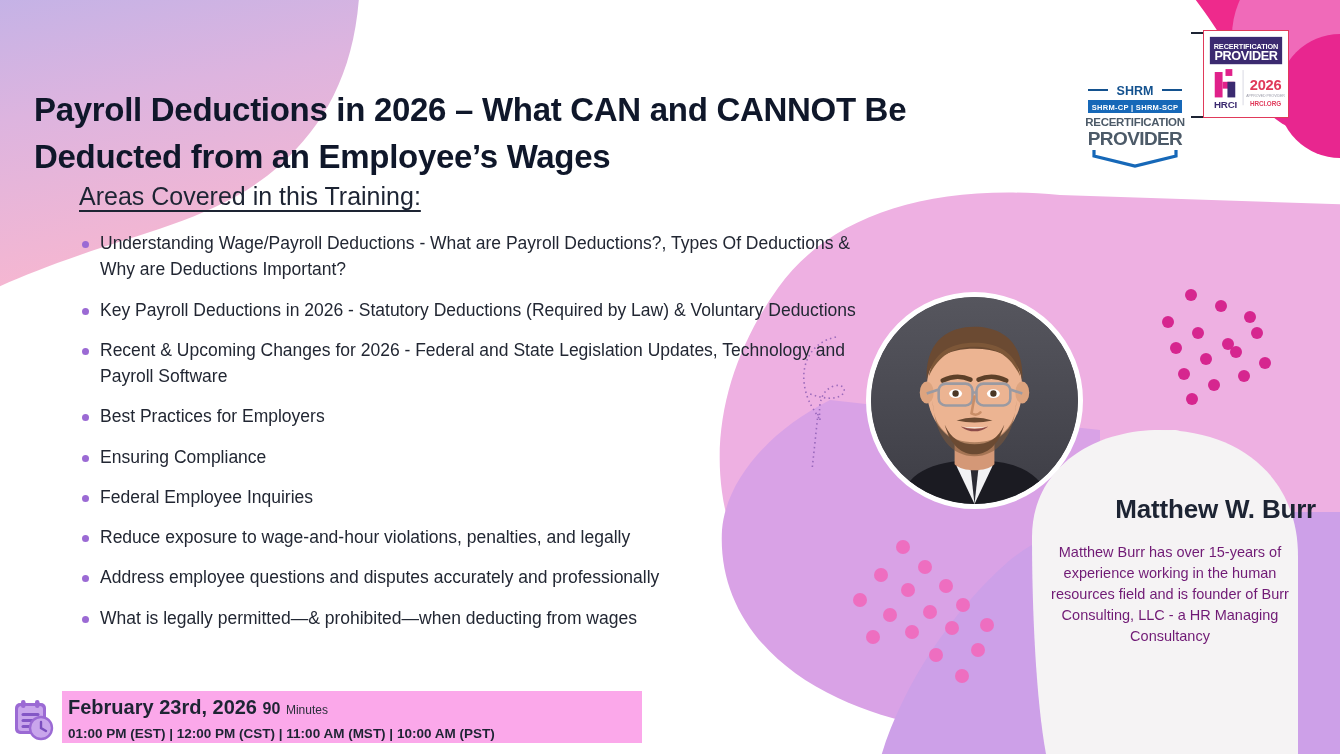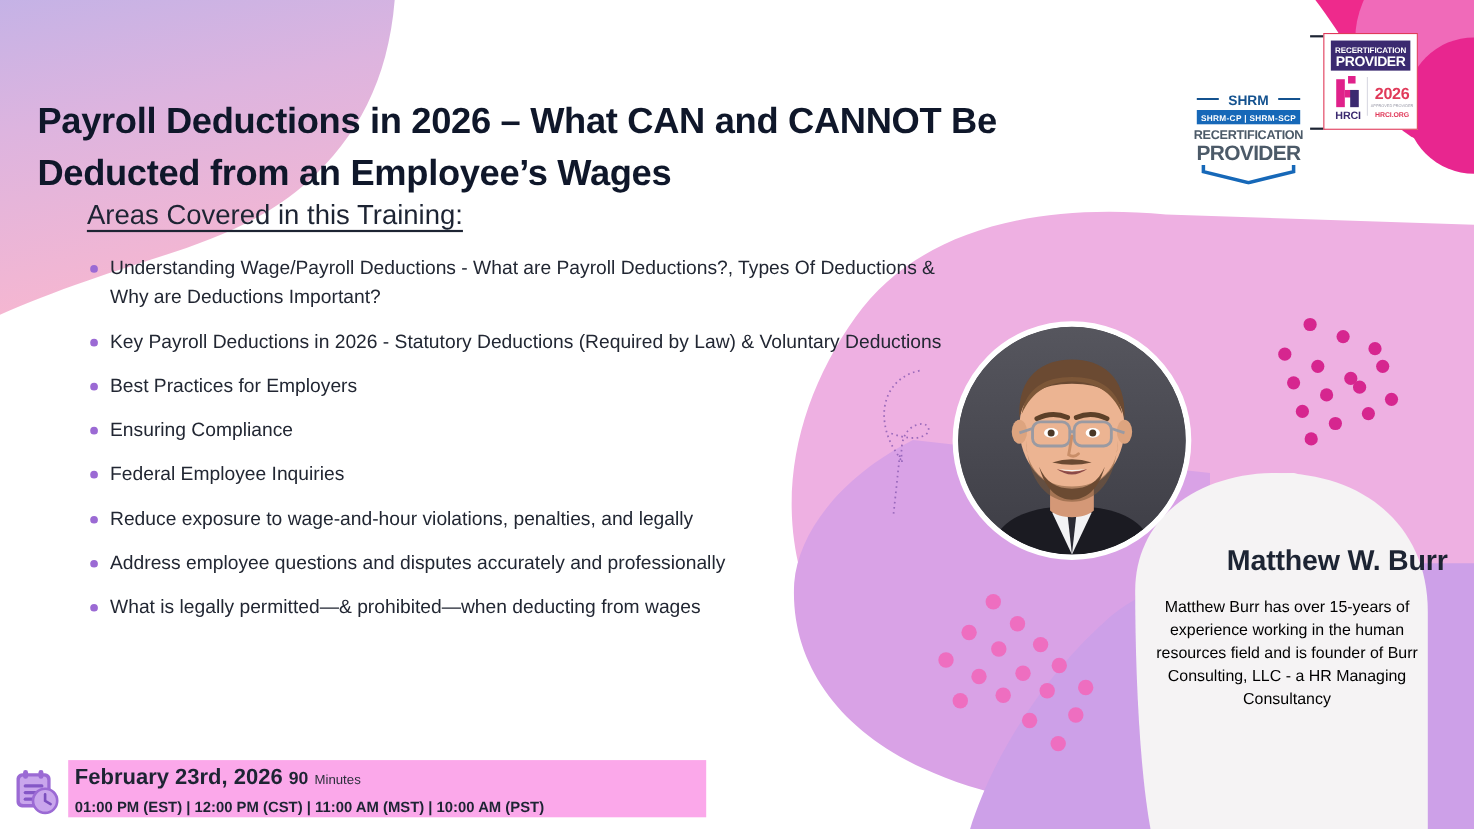--- a/index.html
+++ b/index.html
@@ -89,21 +89,21 @@
     color:#1d2433;
     letter-spacing:-0.2px;
   }
   .speaker-bio {
     position:absolute;
     left:1041px; top:542px;
     width:258px;
     text-align:center;
     font-size:14.5px;
     line-height:1.45;
-    color:#000000;
+    color:#701a75;
   }
 
   
   .date-banner {
     position:absolute;
     left:62px; top:691px;
     width:580px; height:52px;
     background:#fba8ea;
   }
   .date-line1 {
@@ -260,20 +260,21 @@
     </svg>
   </div>
 
   <h1 class="title">Payroll Deductions in 2026 – What CAN and CANNOT Be Deducted from an Employee’s Wages</h1>
 
   <div class="areas-heading">Areas Covered in this Training:</div>
 
   <ul class="bullets">
     <li class="bullet wide">Understanding Wage/Payroll Deductions - What are Payroll Deductions?, Types Of Deductions &amp; Why are Deductions Important?</li>
     <li class="bullet wide">Key Payroll Deductions in 2026 - Statutory Deductions (Required by Law) &amp; Voluntary Deductions</li>
+    <li class="bullet wide">Recent &amp; Upcoming Changes for 2026 - Federal and State Legislation Updates, Technology and Payroll Software</li>
     <li class="bullet">Best Practices for Employers</li>
     <li class="bullet">Ensuring Compliance</li>
     <li class="bullet">Federal Employee Inquiries</li>
     <li class="bullet">Reduce exposure to wage-and-hour violations, penalties, and legally</li>
     <li class="bullet">Address employee questions and disputes accurately and professionally</li>
     <li class="bullet"> What is legally permitted—&amp; prohibited—when deducting from wages</li>
   </ul>
 
   <div class="portrait">
     <svg viewBox="0 0 208 208" xmlns="http://www.w3.org/2000/svg">

